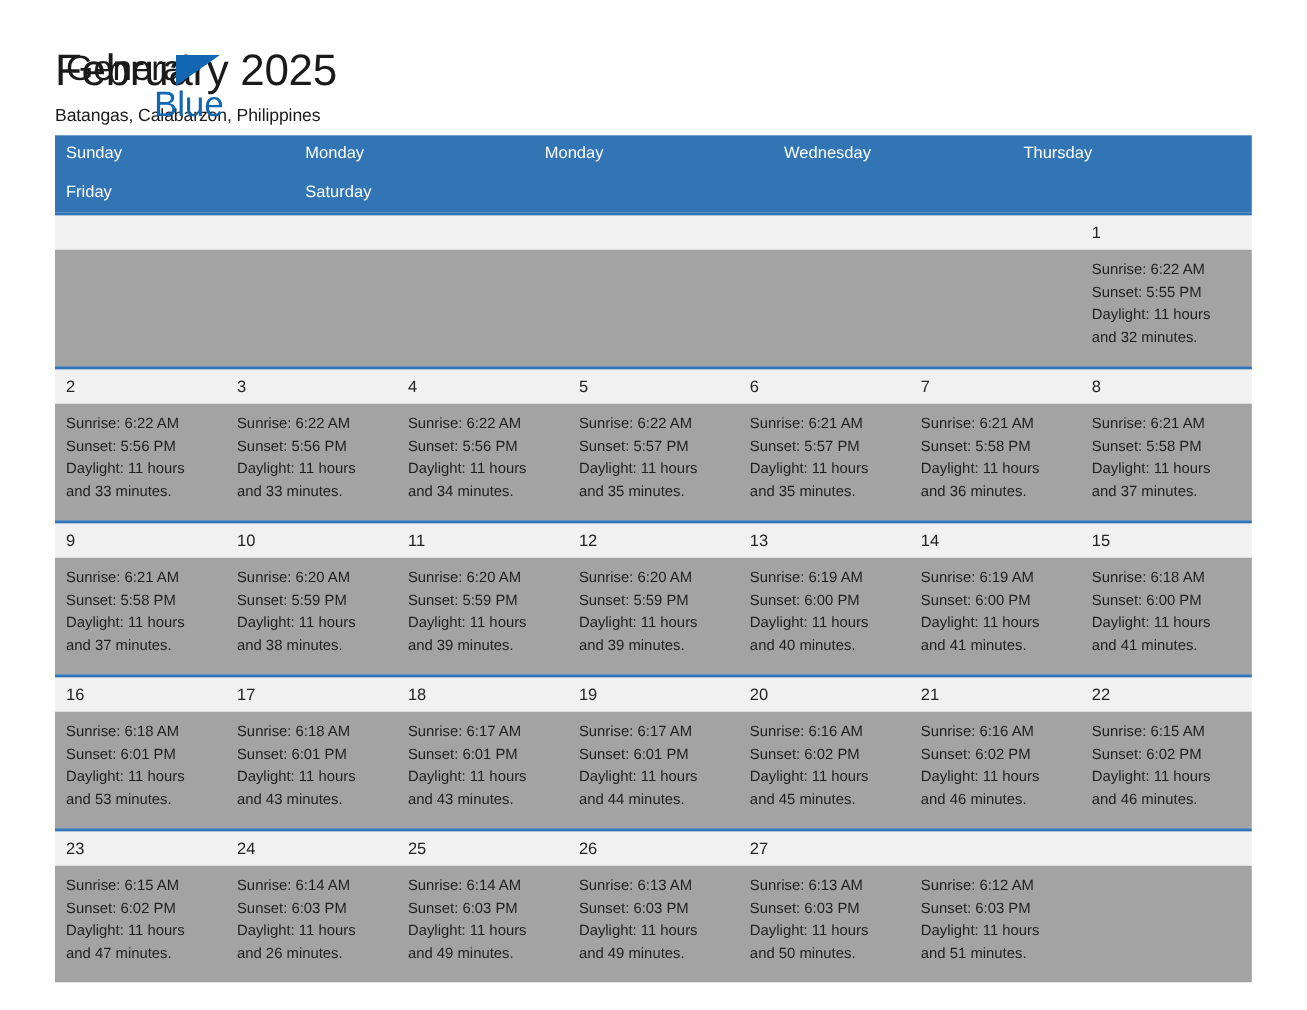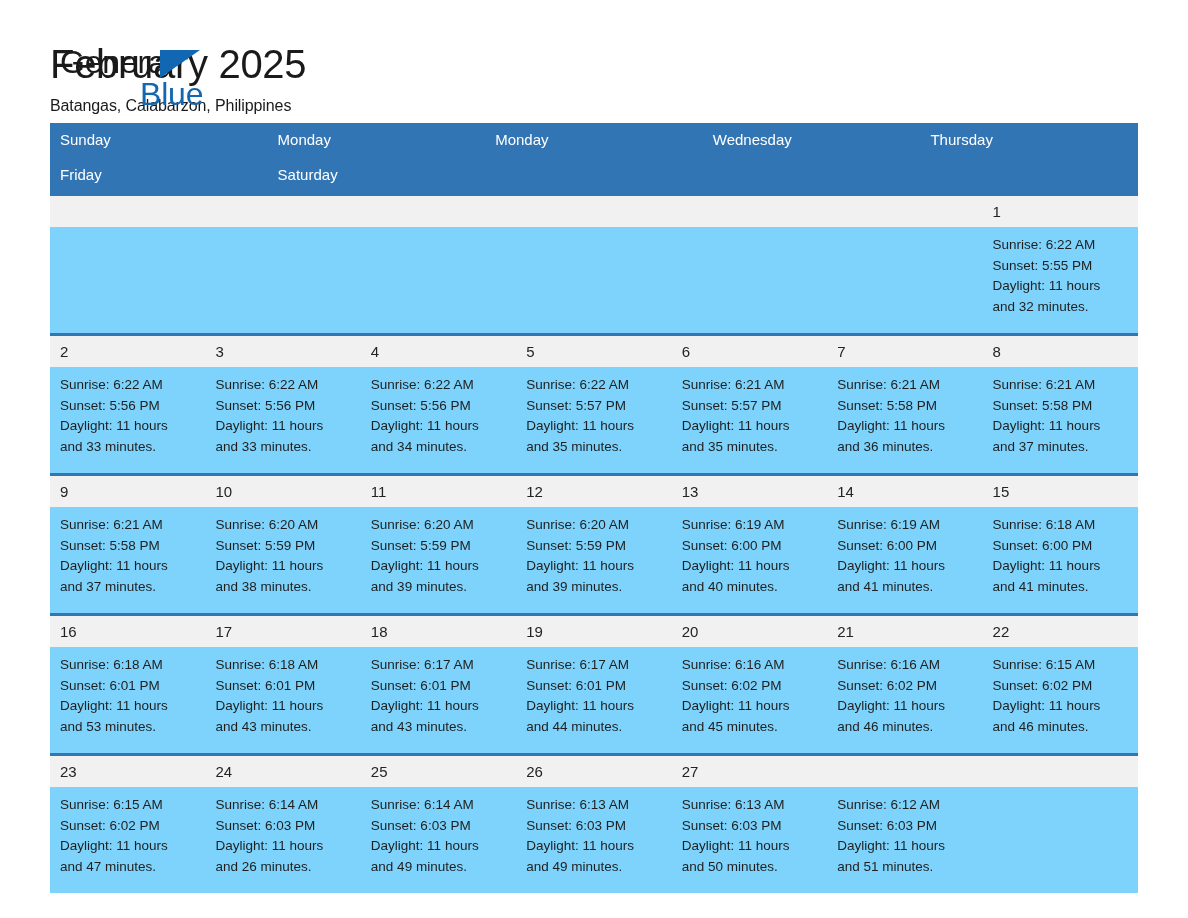--- a/index.html
+++ b/index.html
@@ -114,21 +114,21 @@
     font-size: 15px;
     color: #232323;
     padding: 7px 0 6px 10px;
     line-height: 1.2;
     min-height: 28px;
   }
 
   .detail-band {
     display: grid;
     grid-template-columns: repeat(7, 1fr);
-    background: #7dd3fc;
+    background: #a3a3a3;
     min-height: 106px;
   }
   .detail {
     padding: 8px 8px 0 10px;
     font-size: 13.5px;
     color: #1f1f1f;
     line-height: 1.52;
   }
   .detail div { white-space: nowrap; }
 </style>

